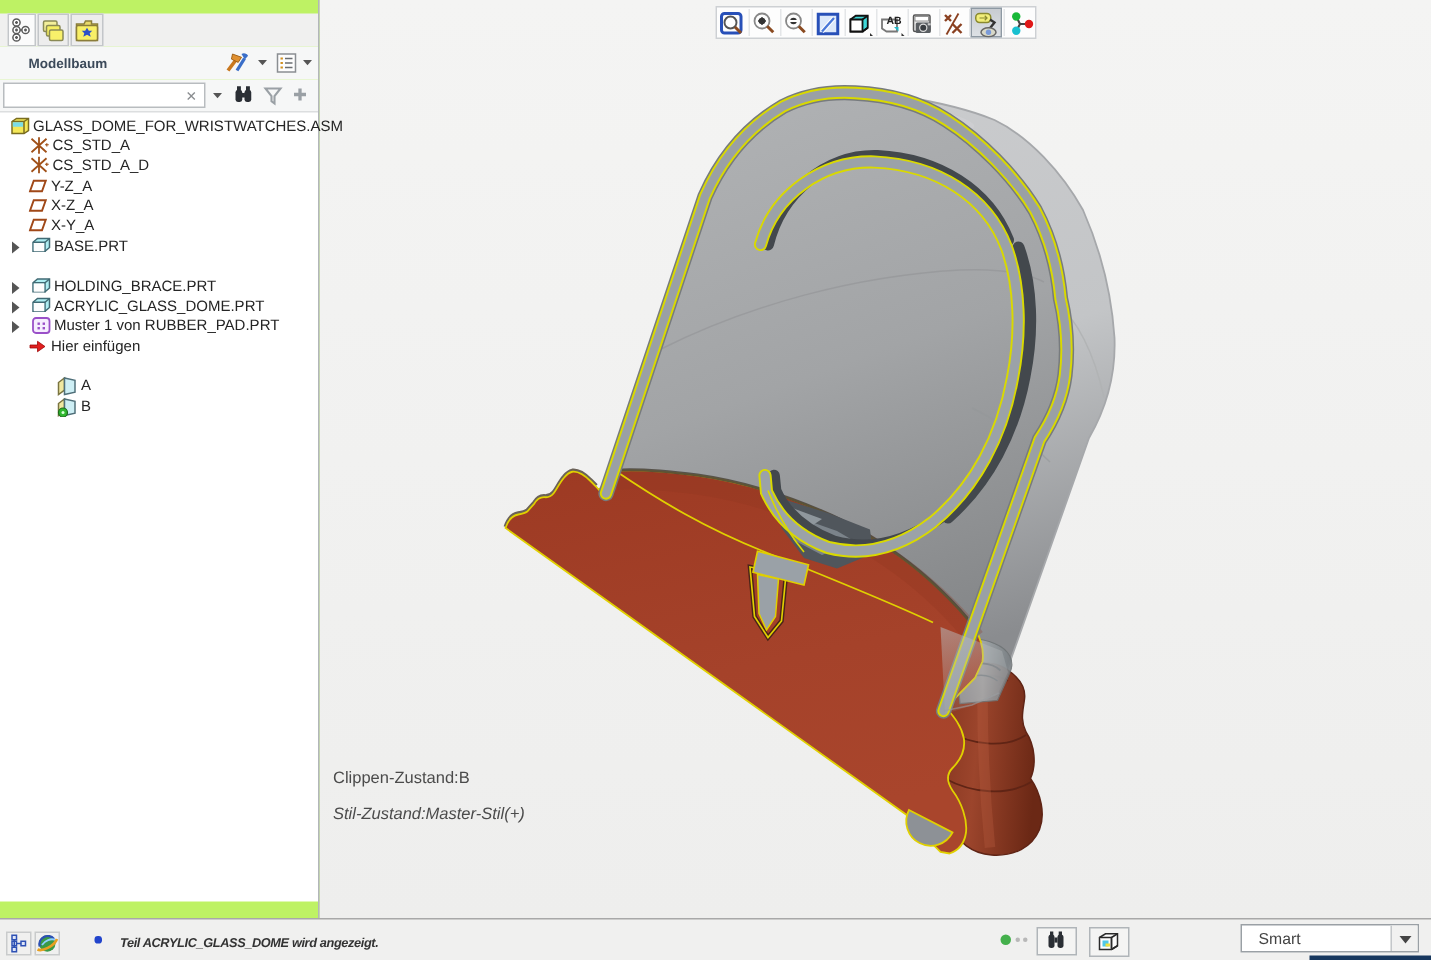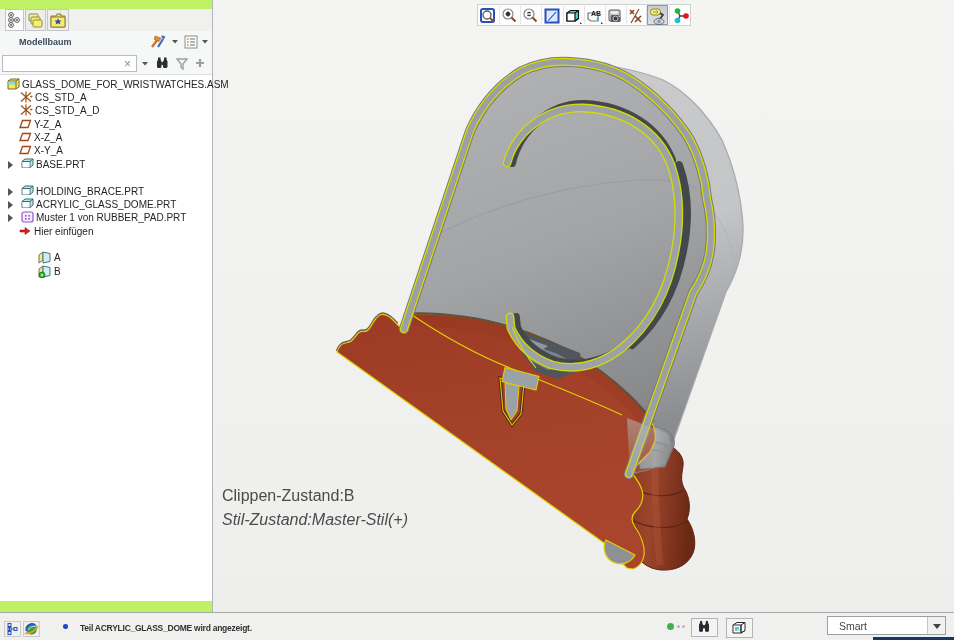--- a/index.html
+++ b/index.html
@@ -24,26 +24,26 @@
   .trow svg { position:absolute; }
   .tri { position:absolute; width:0; height:0; }
   
   #toolbar { position:absolute; left:477px; top:4px; width:214px; height:22px;
     background:#fdfdfd; border:1px solid #cdd0d3; z-index:3; }
   #toolbar svg { position:absolute; top:2px; }
   .tsep { position:absolute; top:1px; width:1px; height:18px; background:#e4e6e8; }
   #pressedbtn { position:absolute; left:169px; top:0px; width:21px; height:20px;
     background:linear-gradient(#c8ccd1,#dde1e5); border:1px solid #8e99a3; }
   
-  .lbl { position:absolute; z-index:3; font-size:16px; color:#4b4b4b; }
+  .lbl { position:absolute; z-index:3; font-size:11px; color:#4b4b4b;margin-top:26px; }
   
   #status { position:absolute; left:0; top:612px; width:954px; height:28px;
     background:#f0f0ef; border-top:1px solid #a8a8a8; z-index:4; }
   .sbtn { position:absolute; border:1px solid #c9cbcc; background:#f0f0ef; }
-  #status .msg { position:absolute; left:80px; top:10px; font-size:8.5px; font-weight:bold; letter-spacing:-0.25px; color:#333; }
+  #status .msg { position:absolute; left:80px; top:10px; font-size:8.5px; font-weight:bold; letter-spacing:-0.25px; color:#333;font-style:italic; }
   #status .dot { position:absolute; border-radius:50%; }
   #smart { position:absolute; left:827px; top:3px; width:119px; height:19px; background:#fff;
     border:1px solid #9aa0a5; font-size:10.5px; color:#444; }
   #smart span { position:absolute; left:11px; top:3px; }
   #smart .arr { position:absolute; right:0; top:0; width:18px; height:17px; background:#f1f1f0; border-left:1px solid #c4c7ca; }
   #smart .arr:after { content:""; position:absolute; left:5px; top:7px; border:4px solid transparent; border-top:5px solid #444; }
   #navybar { position:absolute; left:873px; top:24px; width:81px; height:4px; background:#17375e; }
 </style>
 </head>
 <body>

